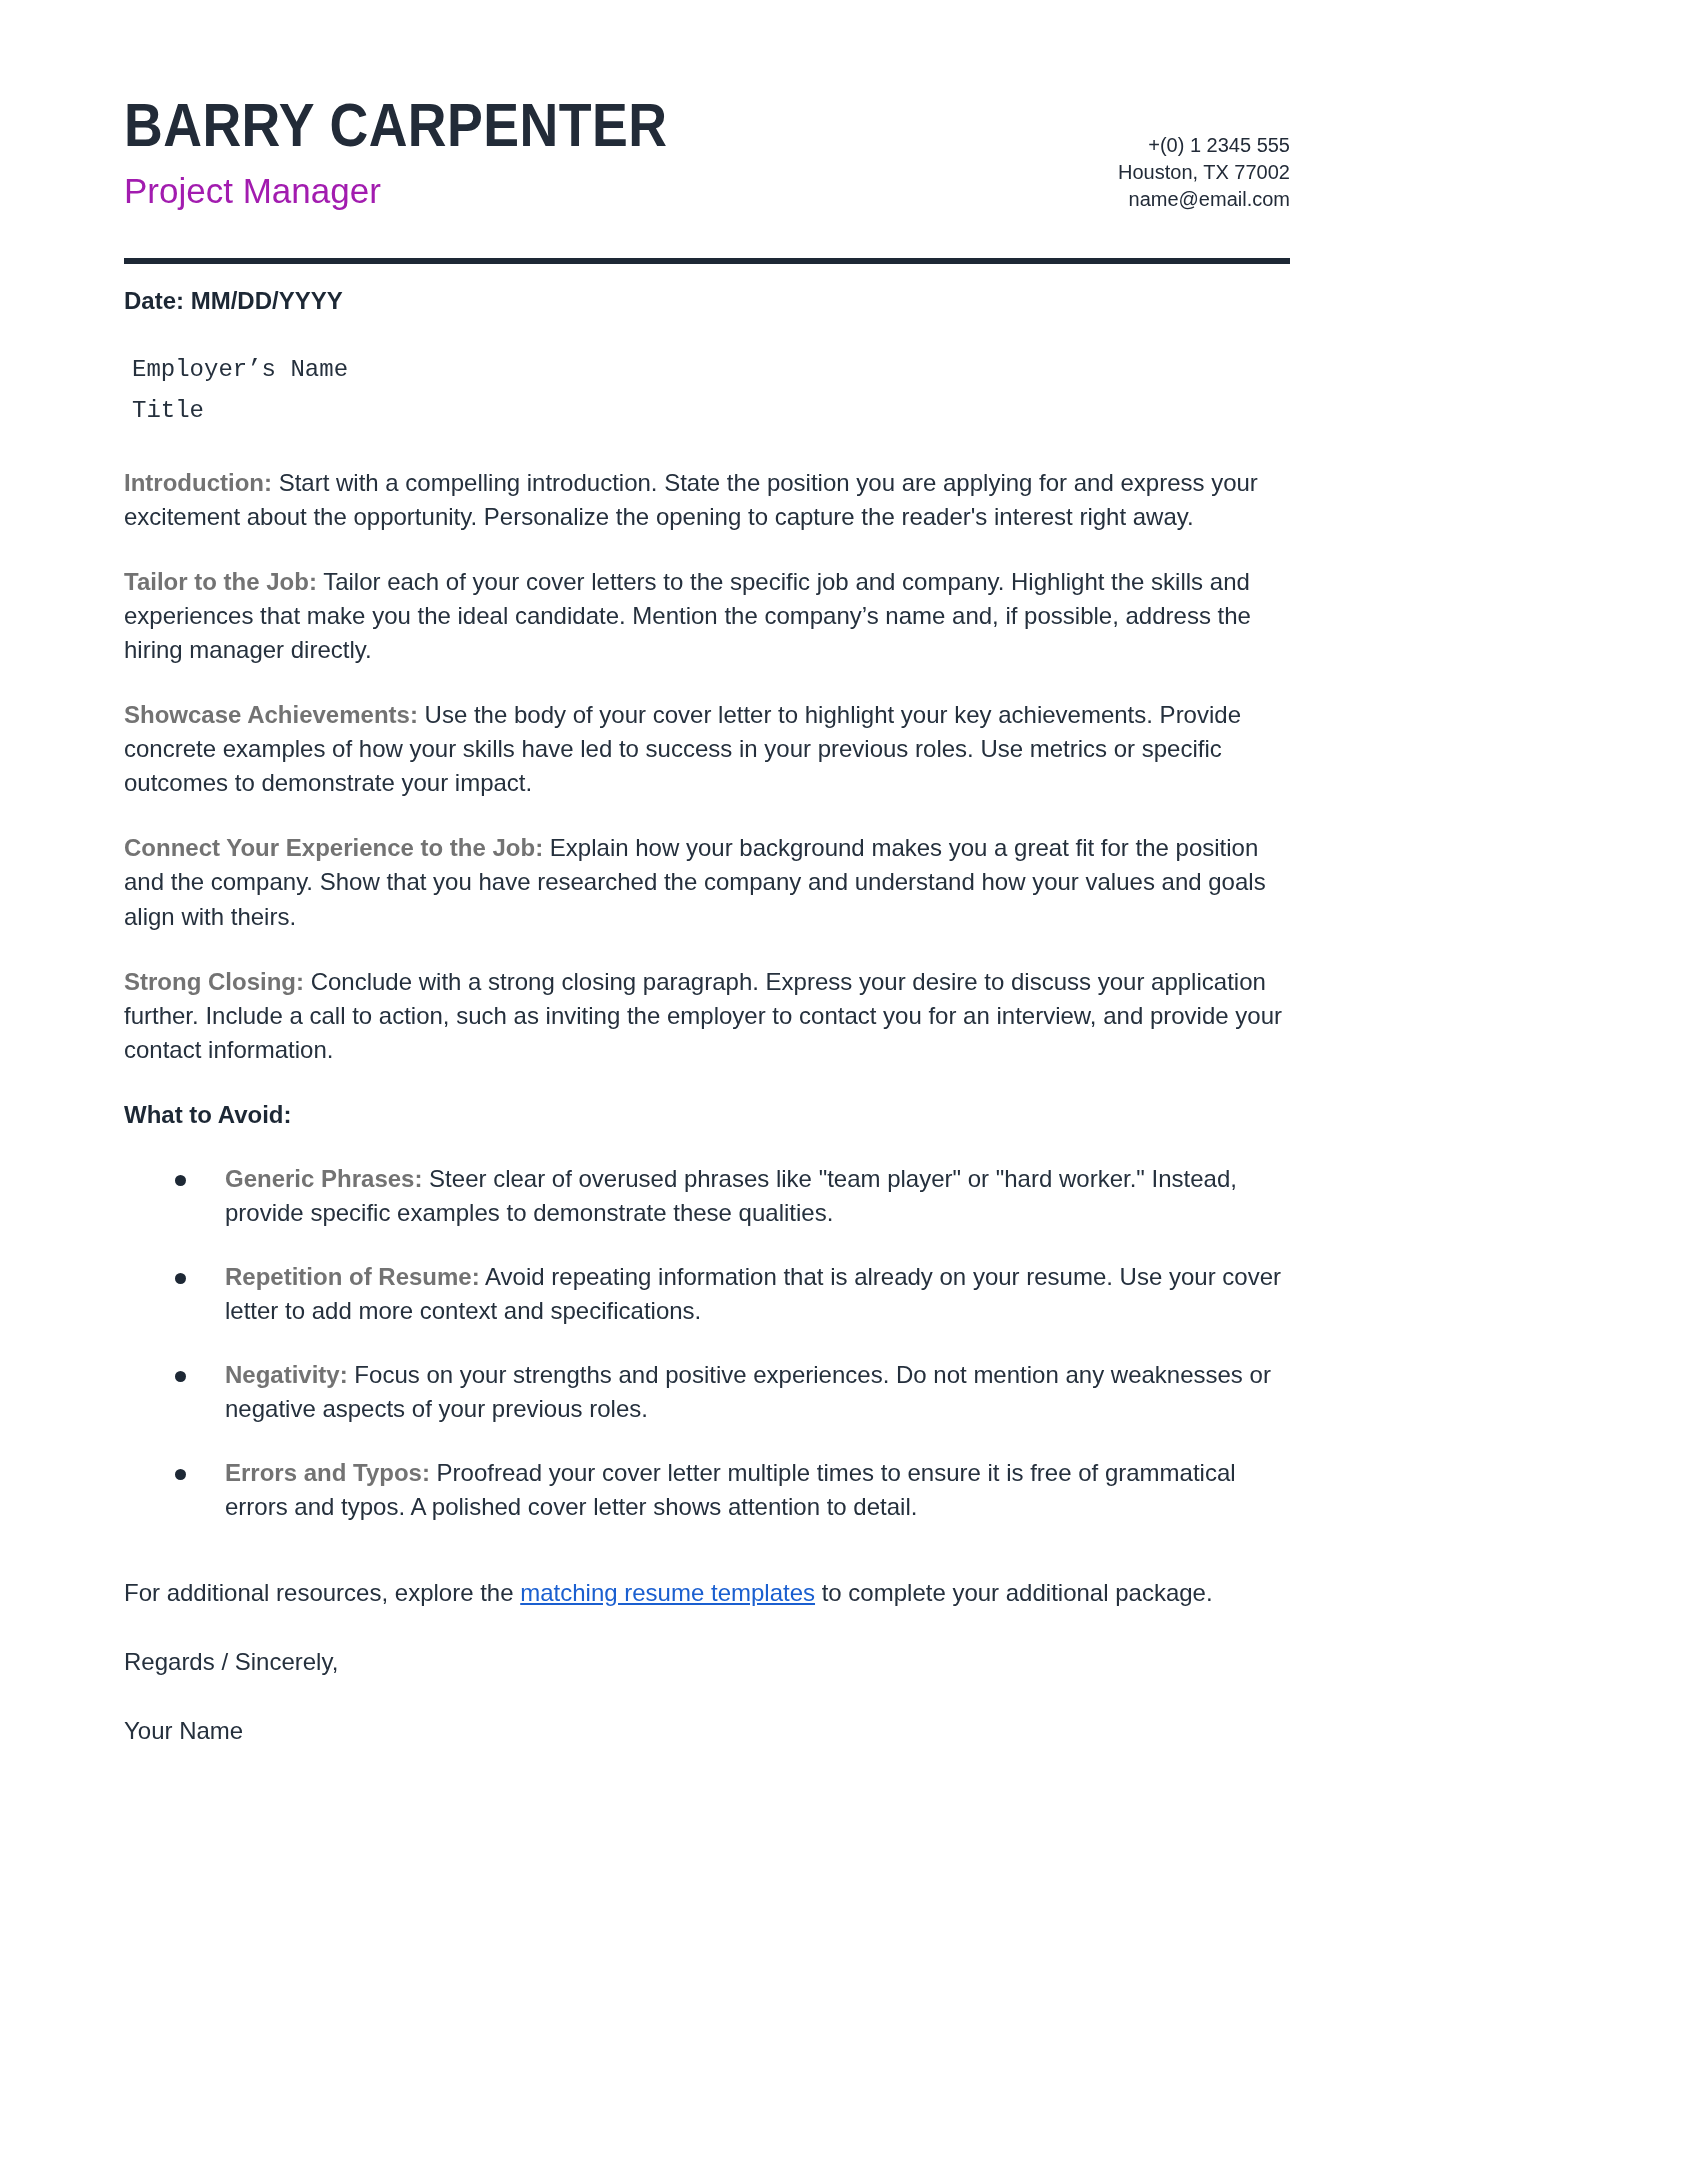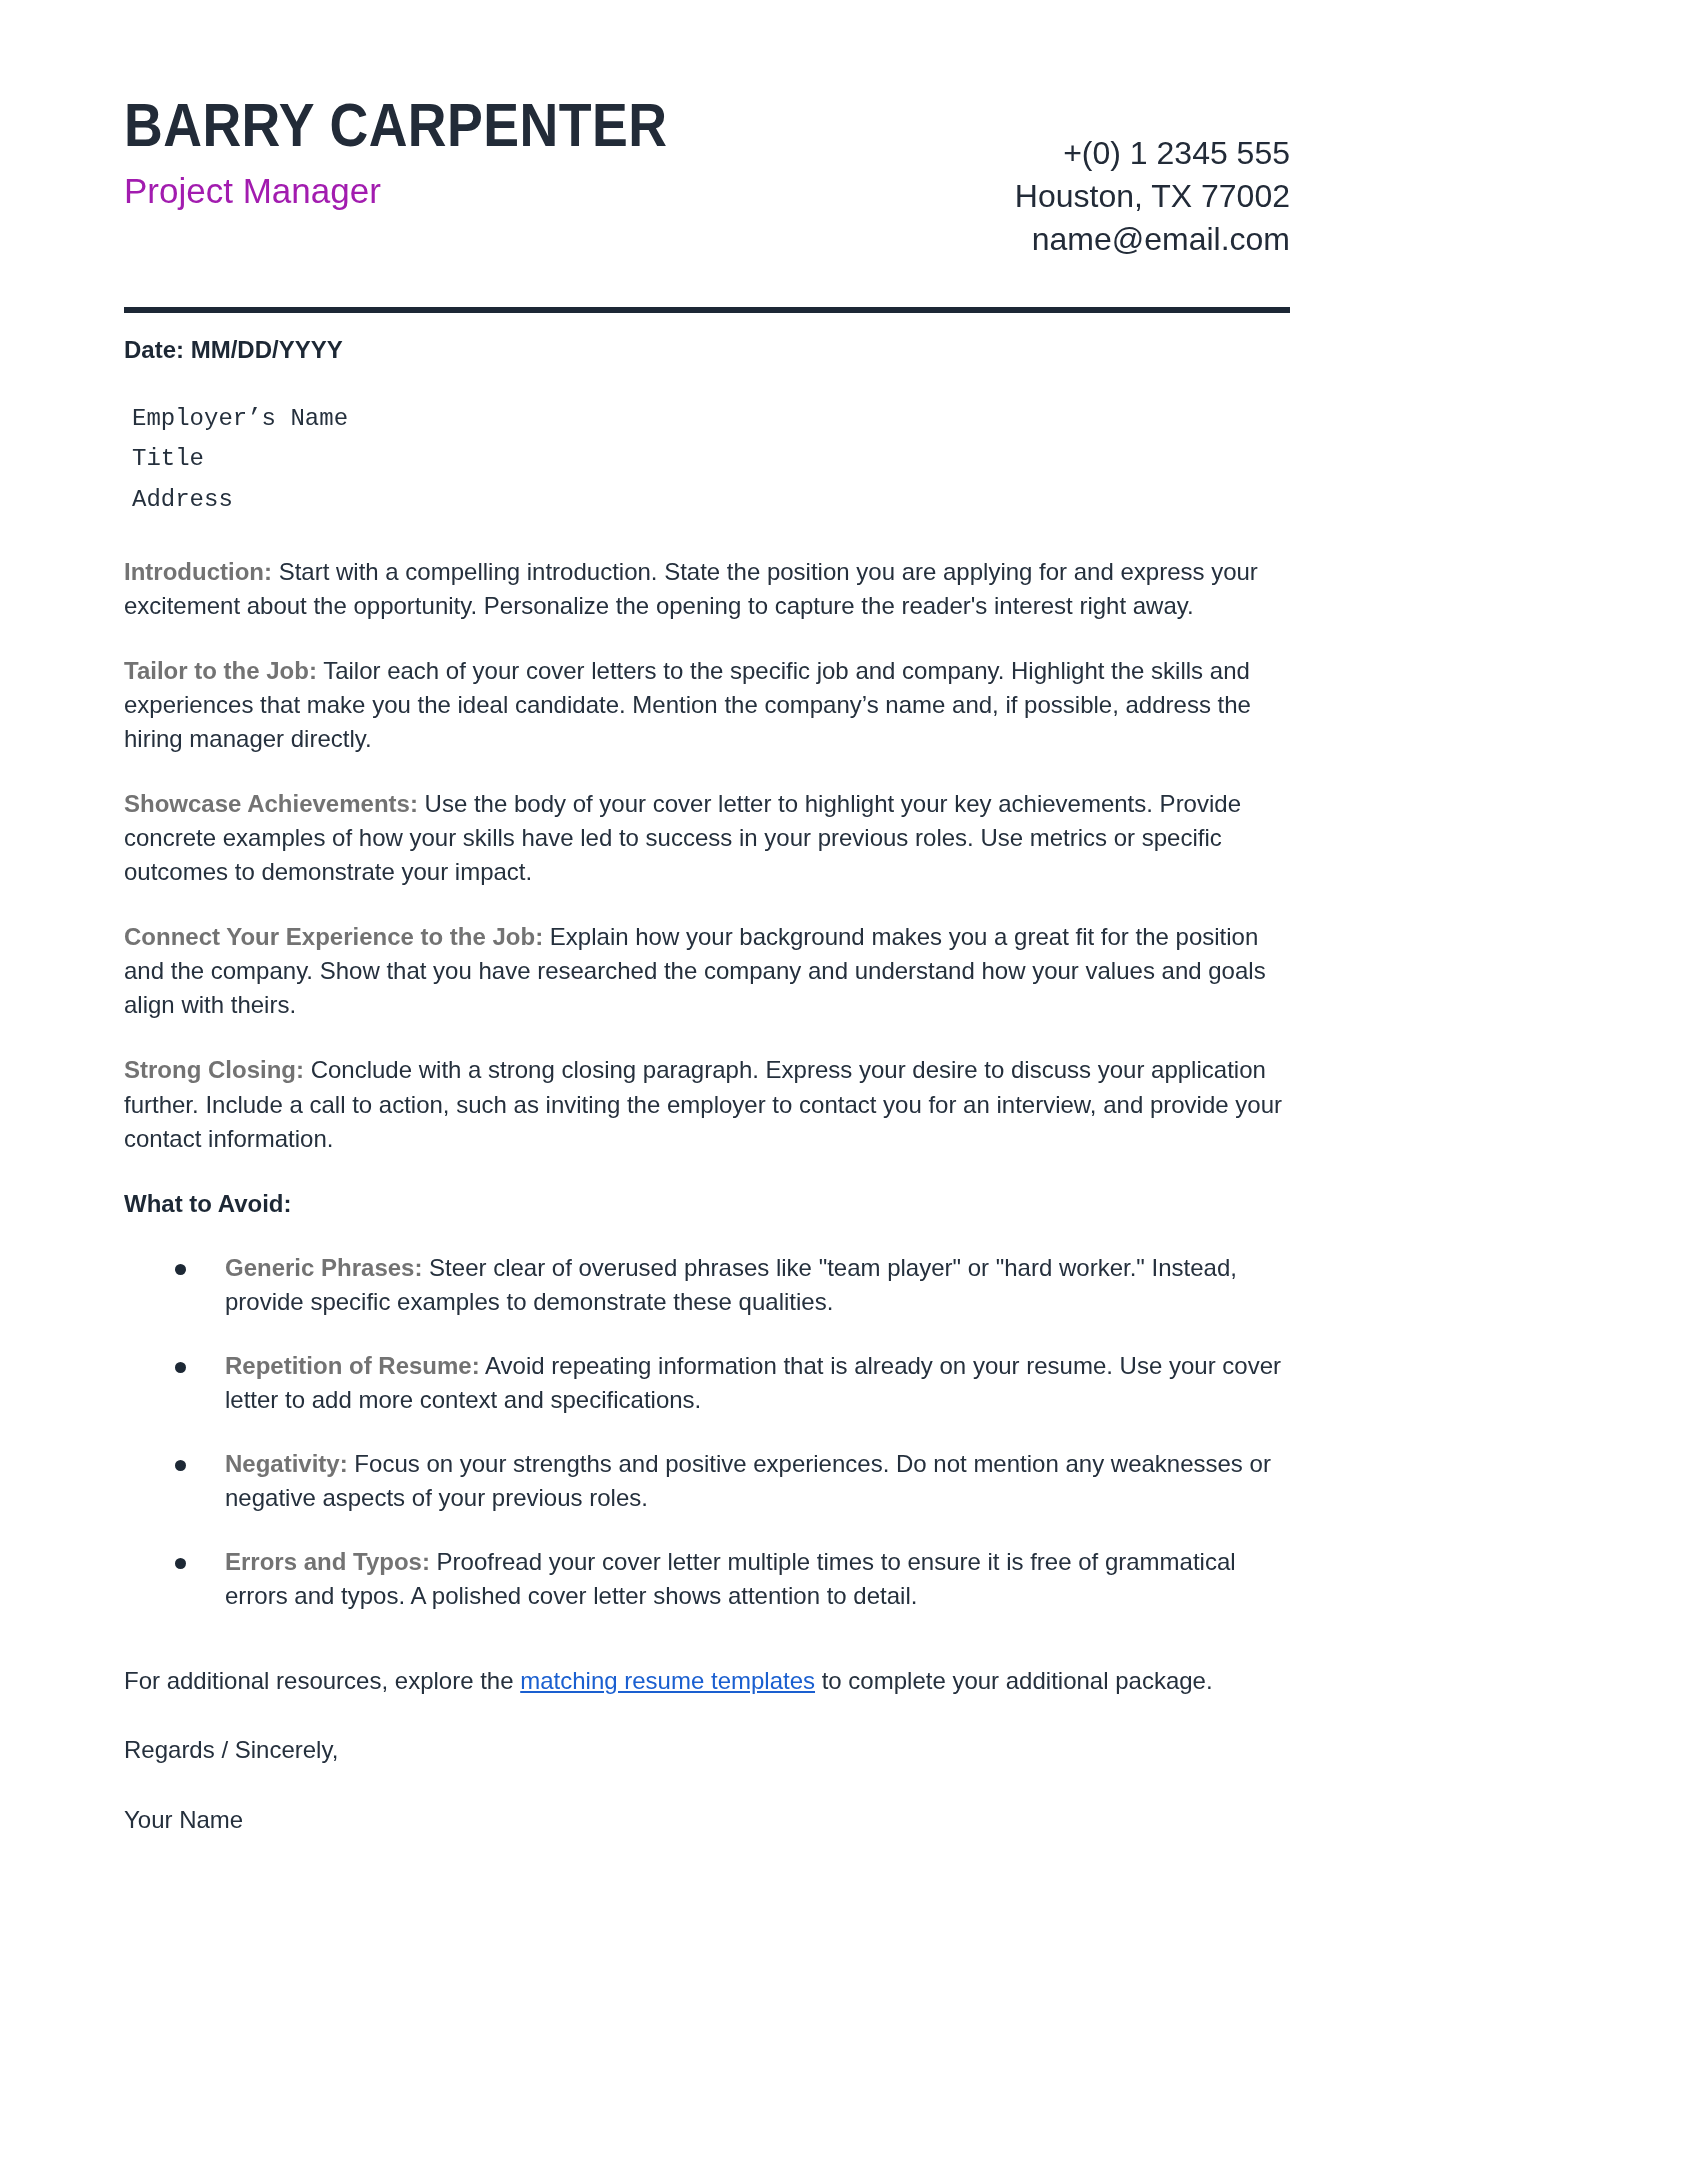--- a/index.html
+++ b/index.html
@@ -53,21 +53,21 @@
     font-size: 35px;
     font-weight: 400;
     color: #a21caf;
     line-height: 1.1;
     margin: 16px 0 0 0;
     white-space: nowrap;
   }
 
   .contact {
     text-align: right;
-    font-size: 32px;
+    font-size: 20px;
     line-height: 1.34;
     color: #222b38;
     padding-top: 38px;
     white-space: nowrap;
   }
   .contact div { margin: 0; }
 
   .rule {
     margin-top: 46px;
     height: 6px;
@@ -170,21 +170,20 @@
 
   <div class="rule"></div>
 
   <div class="content">
 
     <div class="date-line">Date: MM/DD/YYYY</div>
 
     <div class="recipient">
       <div>Employer’s Name</div>
       <div>Title</div>
-      <div>Address</div>
     </div>
 
     <div class="para">
       <span class="lead">Introduction:</span><span> Start with a compelling introduction. State the position you are applying for and express your excitement about the opportunity. Personalize the opening to capture the reader's interest right away.</span>
     </div>
 
     <div class="para">
       <span class="lead">Tailor to the Job:</span><span> Tailor each of your cover letters to the specific job and company. Highlight the skills and experiences that make you the ideal candidate. Mention the company’s name and, if possible, address the hiring manager directly.</span>
     </div>
 

